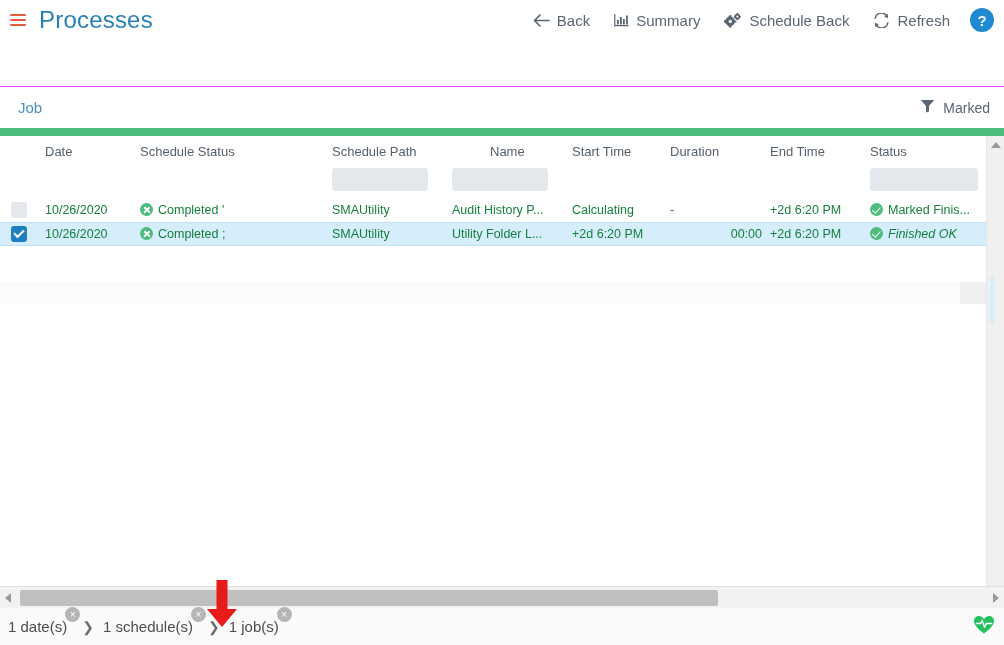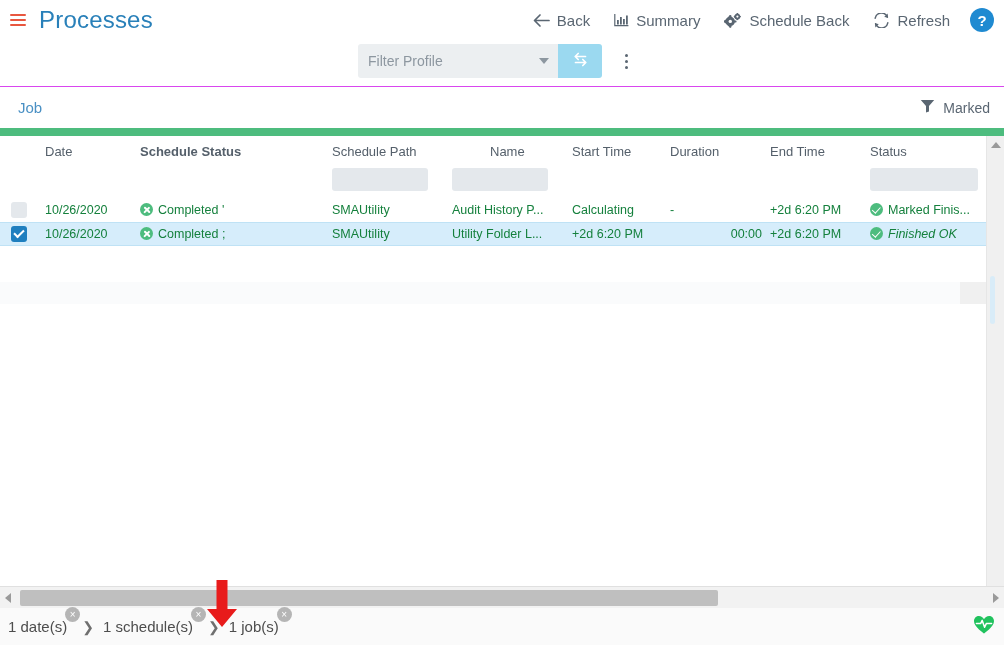--- a/index.html
+++ b/index.html
@@ -380,60 +380,39 @@
             <path d="M2.4 14.4 L1.9 10.4 L5.8 11.0 Z" fill="#5a6672"></path>
           </svg>
         </span>
         <span>Refresh</span>
       </div>
 
       <div class="help-btn">?</div>
     </div>
   </div>
 
-  <div class="filterrow">
-    <div class="fp-group">
-      <div class="fp-select">
-        <span class="label">Filter Profile</span>
-        <span class="fp-caret"></span>
-      </div>
-      <div class="fp-swap">
-        <span>
-          <svg width="19" height="17" viewBox="0 0 19 17">
-            <path d="M4.5 11.5 H14.5 M11.8 8.5 L14.8 11.5 L11.8 14.5" stroke="#ffffff" stroke-width="1.7" fill="none" stroke-linecap="round" stroke-linejoin="round"></path>
-            <path d="M14.5 5.5 H4.5 M7.2 2.5 L4.2 5.5 L7.2 8.5" stroke="#ffffff" stroke-width="1.7" fill="none" stroke-linecap="round" stroke-linejoin="round"></path>
-          </svg>
-        </span>
-      </div>
-      <div class="fp-kebab">
-        <i></i>
-          <i></i>
-          <i></i>
-      </div>
-    </div>
-  </div>
 
   <div class="jobrow">
     <div class="job-label">Job</div>
     <div class="filters-btn">
       <span>
         <svg width="15" height="14" viewBox="0 0 15 14">
           <path d="M0.8 1 H14.2 L9 7 V12.6 L6 13.6 V7 Z" fill="#5a6672"></path>
         </svg>
       </span>
       <span>Marked</span>
     </div>
   </div>
 
   <div class="greenbar"></div>
 
   <div class="grid">
     <div class="grid-head" id="grid-head">
         <div class="hcell" style="left: 45px;">Date</div>
-        <div class="hcell" style="left: 140px; font-weight: bold;">Schedule Status</div>
+        <div class="hcell" style="left: 140px;">Schedule Status</div>
         <div class="hcell" style="left: 332px;">Schedule Path</div>
         <input class="hfilter" type="text" style="left: 332px; width: 96px;">
         <div class="hcell" style="left: 452px; margin-left: 38px;">Name</div>
         <input class="hfilter" type="text" style="left: 452px; width: 96px;">
         <div class="hcell" style="left: 572px;">Start Time</div>
         <div class="hcell" style="left: 670px;">Duration</div>
         <div class="hcell" style="left: 770px;">End Time</div>
         <div class="hcell" style="left: 870px;">Status</div>
         <input class="hfilter" type="text" style="left: 870px; width: 108px;">
       </div>

